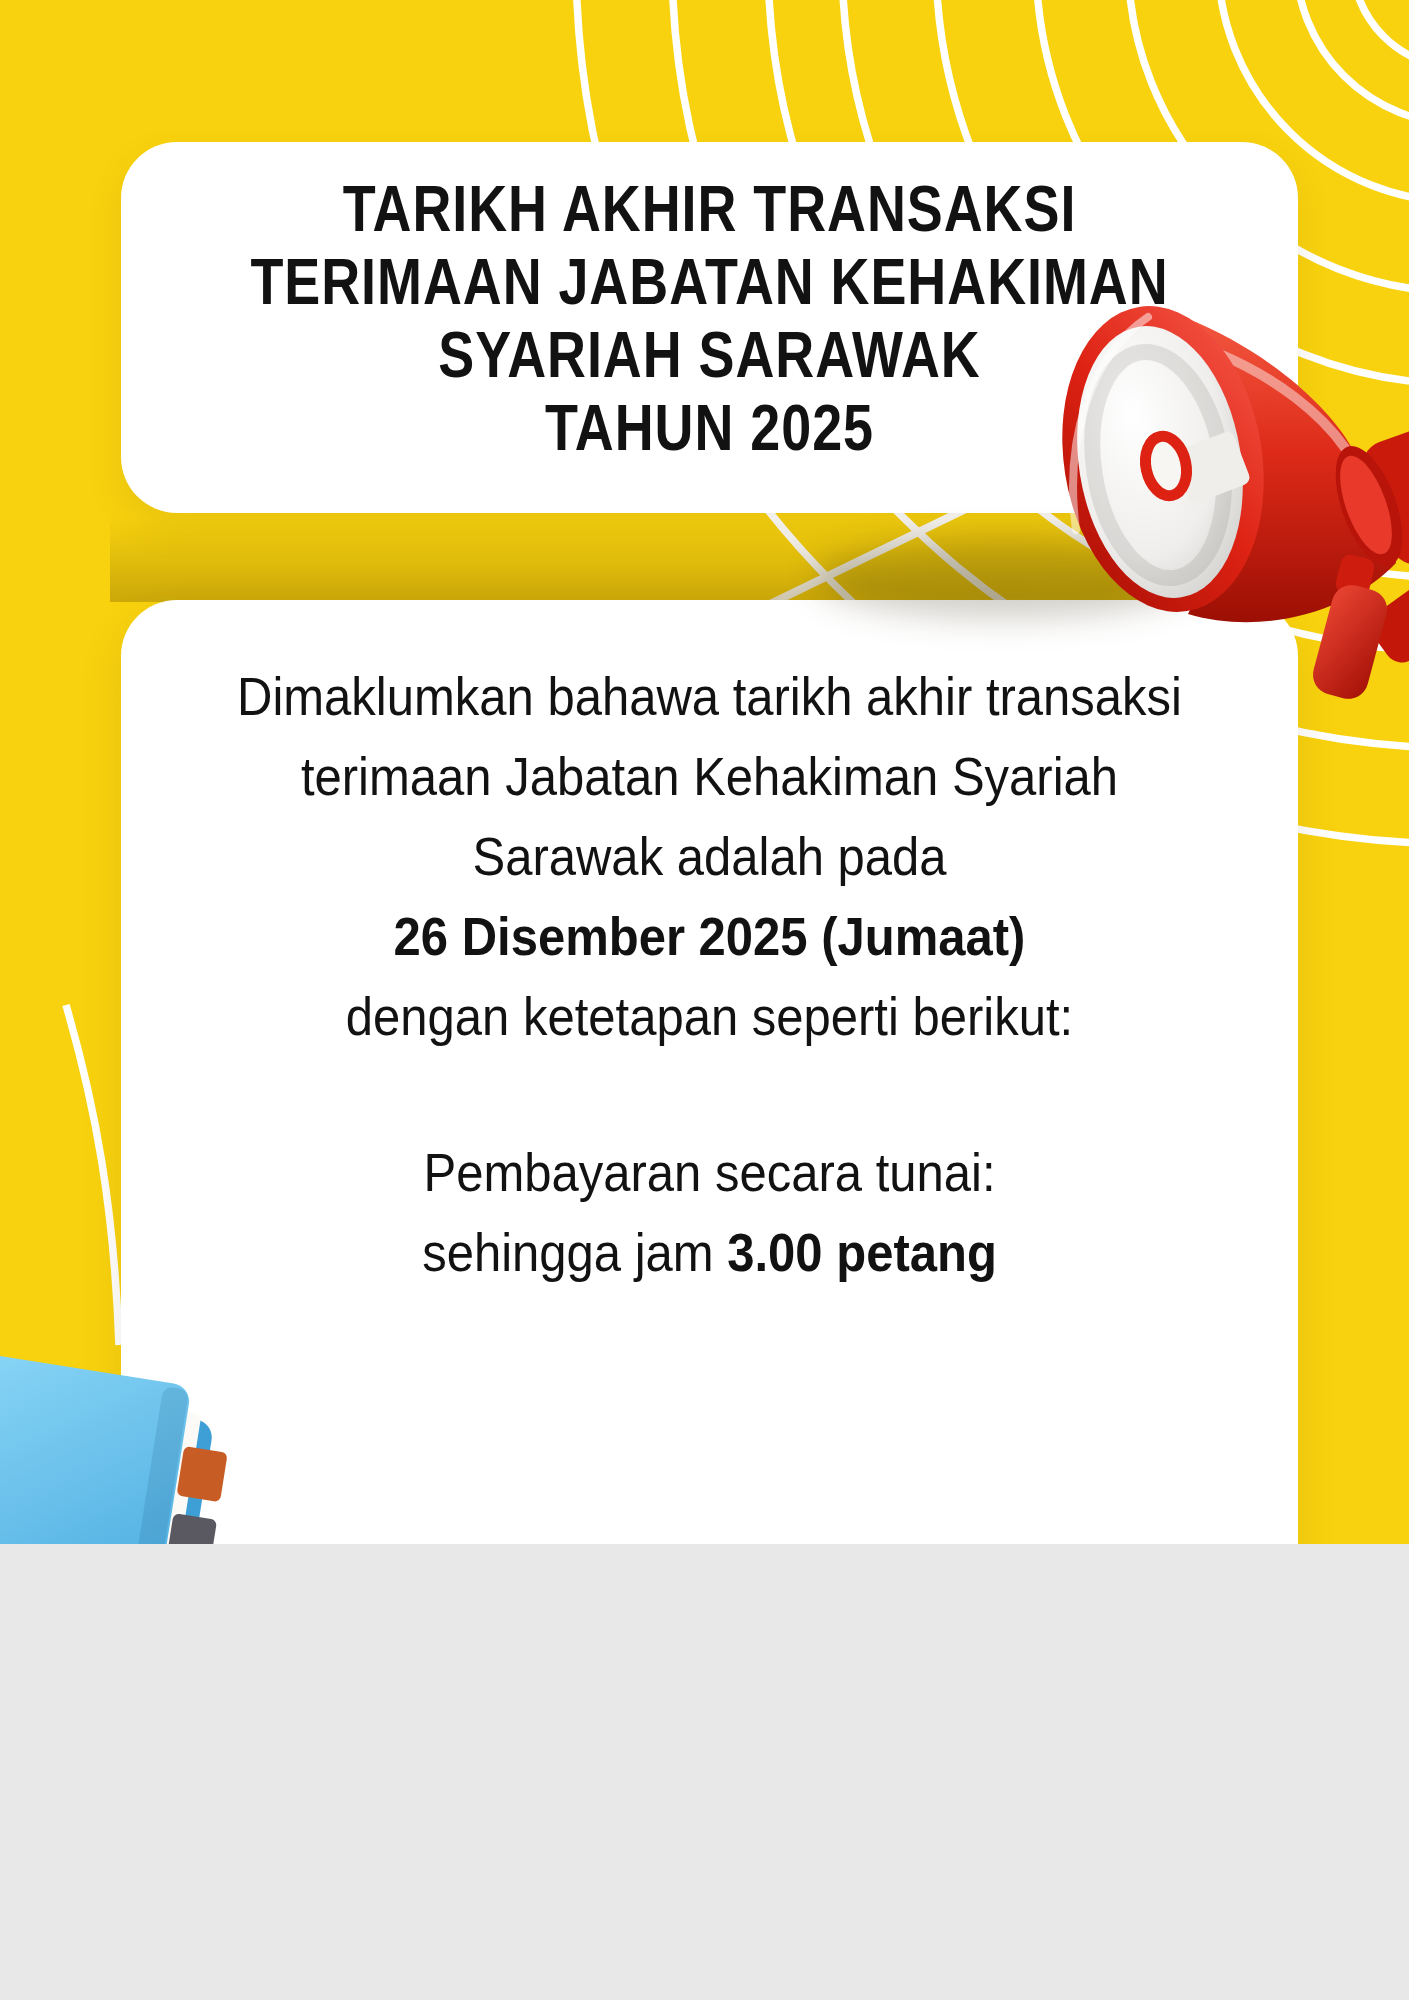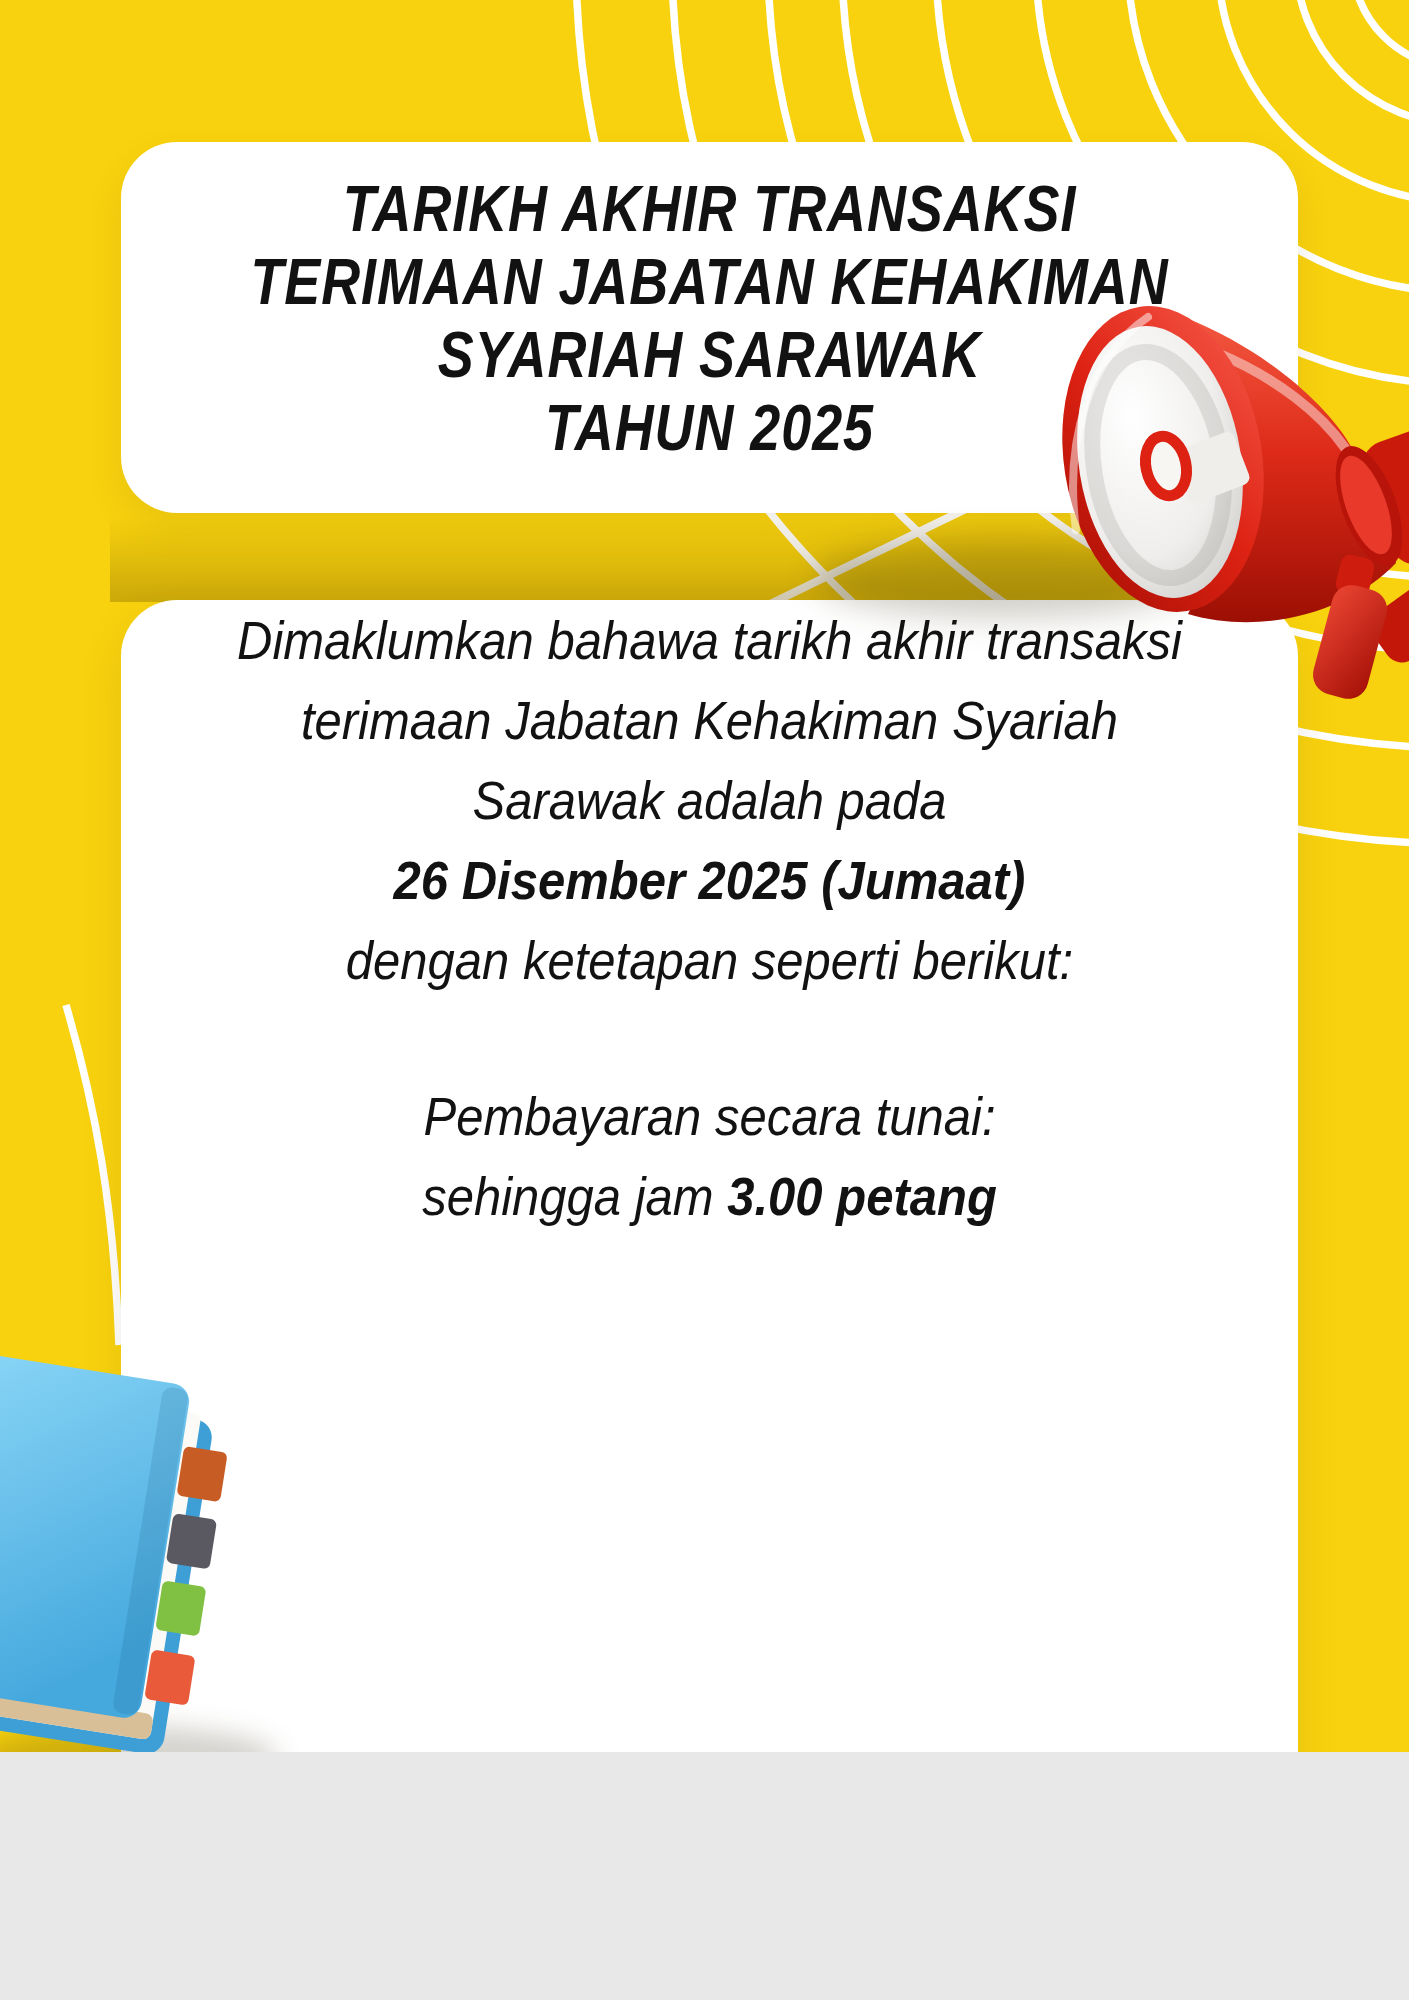--- a/index.html
+++ b/index.html
@@ -1,36 +1,35 @@
 <!DOCTYPE html>
 <html style="--background-yellow: #F8D20E; --card-white: #FFFFFF; --text-black: #121212; --megaphone-red: #DD2213; --book-blue: #5FBEEC; --ripple-white: #FFFFFF;"><head>
 <meta charset="utf-8">
 <style>
   html,body{margin:0;padding:0;background:#e8e8e8;}
   .poster{
     position:relative;
-    width:1409px;height:1752px;
+    width:1409px;height:1544px;
     background:var(--background-yellow,#F8D20E);
     overflow:hidden;
     font-family:"Liberation Sans",sans-serif;
-    font-style:italic;
   }
   svg.layer{position:absolute;left:0;top:0;width:1409px;height:2000px;pointer-events:none;}
   .gap-shade{
     position:absolute;left:110px;top:498px;width:1190px;height:104px;
     background:linear-gradient(180deg,rgba(0,0,0,0) 18%,rgba(104,78,0,.30) 96%);
   }
   .card{
     position:absolute;left:121px;width:1177px;
     background:var(--card-white,#FFFFFF);
     border-radius:56px;
     box-sizing:border-box;
   }
   .title-card{top:142px;height:371px;box-shadow:0 16px 36px rgba(96,72,0,.10);}
-  .body-card{top:600px;height:1300px;box-shadow:0 18px 44px rgba(96,72,0,.12);}
+  .body-card{top:600px;height:1300px;box-shadow:0 18px 44px rgba(96,72,0,.12);padding-top:56px;}
   .title-text{
     margin-top:30px;
     text-align:center;
     font-weight:700;
     font-size:58px;line-height:65px;letter-spacing:1px;
     color:var(--text-black,#121212);
     transform:scale(.93,1.12);
     transform-origin:50% 0;
   }
   .para{text-align:center;font-size:49px;line-height:80px;color:var(--text-black,#121212);}

